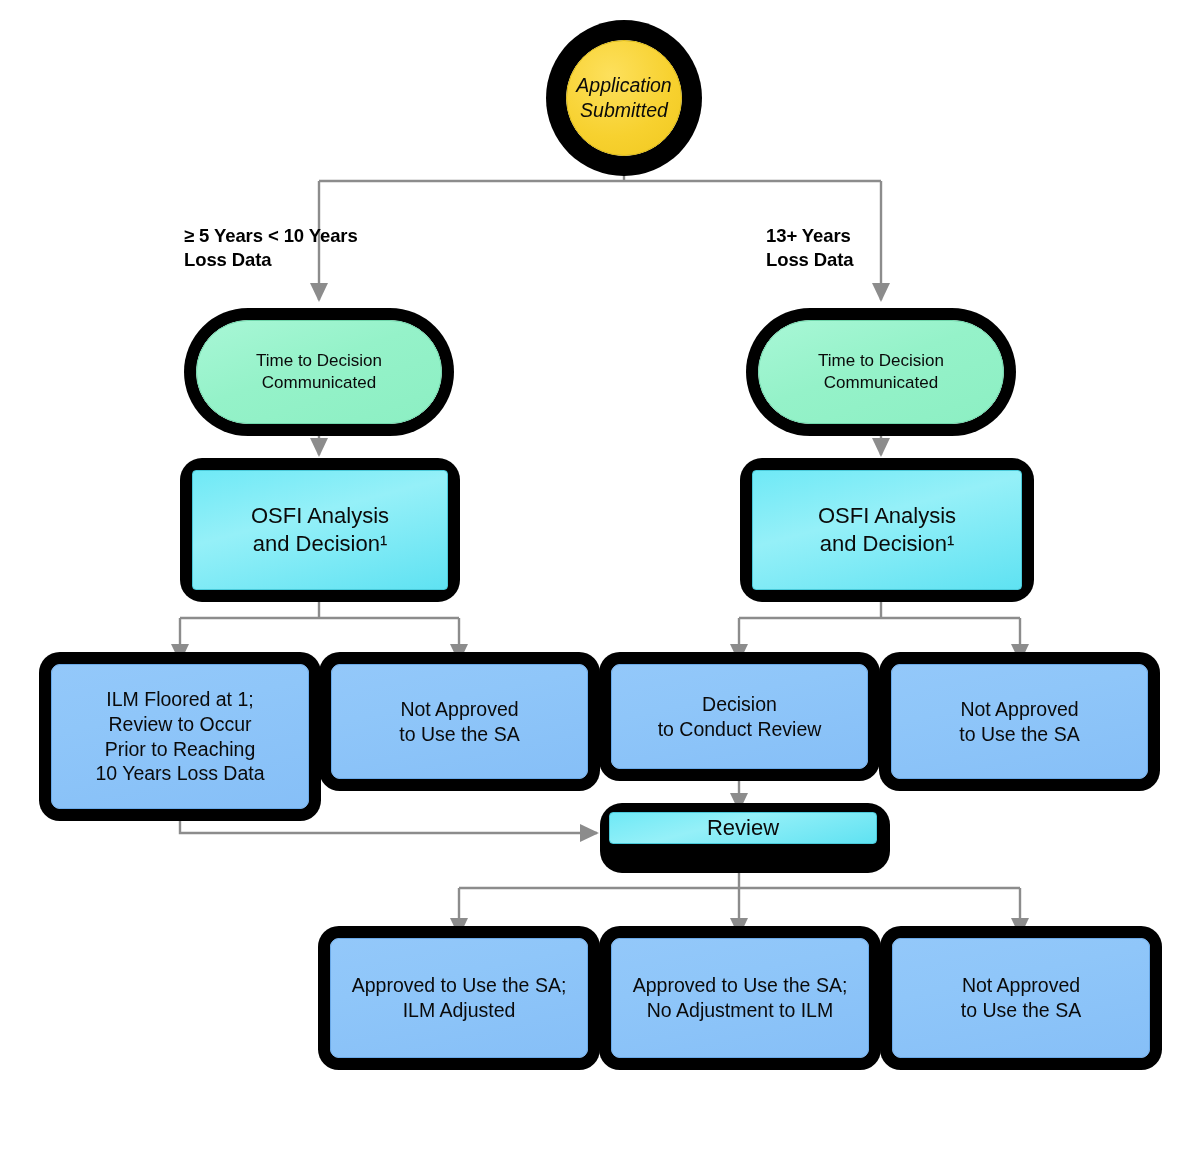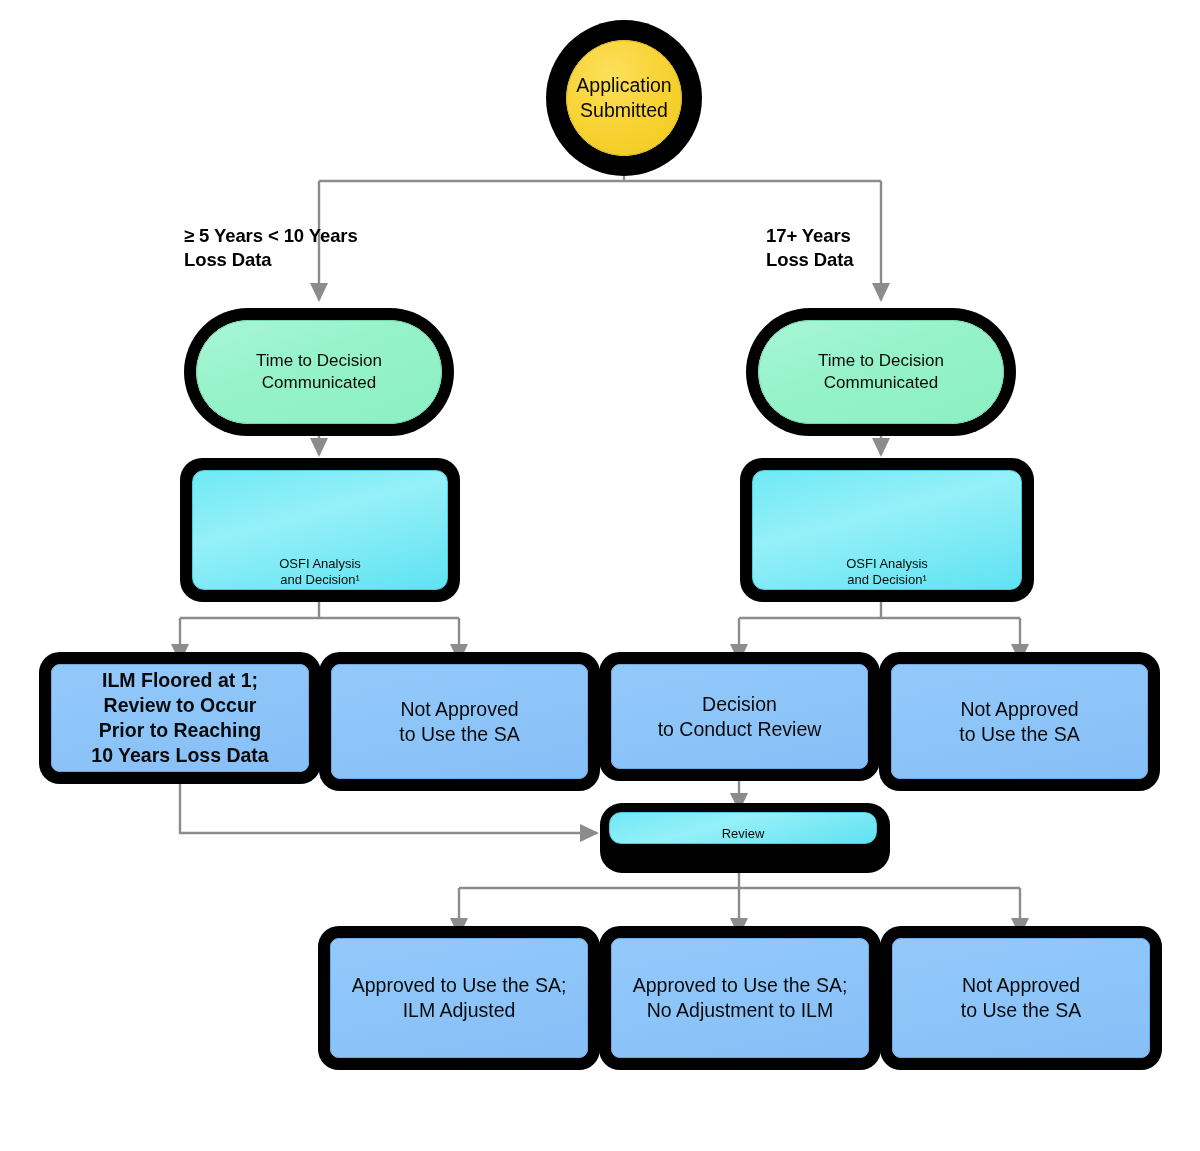--- a/index.html
+++ b/index.html
@@ -62,23 +62,22 @@
     font-size: 17px;
     box-shadow:
       0 0 0 11px #000000,
       0 0 0 12px #000000;
   }
 
   
   .node-cyan {
     background: linear-gradient(165deg, #6FE9F6 0%, #95F0F8 40%, #5FE2F2 100%);
     border: 1px solid #49c9d9;
-    font-size: 13px;
-    border-radius: 12px;
-    align-items: flex-end;
+    font-size: 22px;
+    border-radius: 4px;
   }
   .shadow-round {
     position: absolute;
     z-index: 2;
     background: #000000;
     border-radius: 22px;
   }
 
   
   .node-blue {
@@ -152,28 +151,28 @@
       <path d="M739,779 L739,810" marker-end="url(#arrow)"></path>
 
       <path d="M739,862 L739,888"></path>
       <path d="M459,888 L1020,888"></path>
       <path d="M459,888 L459,935" marker-end="url(#arrow)"></path>
       <path d="M739,888 L739,935" marker-end="url(#arrow)"></path>
       <path d="M1020,888 L1020,935" marker-end="url(#arrow)"></path>
     </g>
   </svg>
 
-  <div class="node node-start" style="left:566px; top:40px; width:116px; height:116px;">
+  <div class="node node-start" style="left:566px; top:40px; width:116px; height:116px;font-style:italic;">
     <span class="label">Application
 Submitted</span>
   </div>
 
   <div class="edge-label" style="left:184px; top:224px; width:270px;">≥ 5 Years &lt; 10 Years
 Loss Data</div>
-  <div class="edge-label" style="left:766px; top:224px; width:230px;">17+ Years
+  <div class="edge-label" style="left:766px; top:224px; width:230px;">13+ Years
 Loss Data</div>
 
   <div class="node node-pill" style="left:196px; top:320px; width:246px; height:104px;">
     <span class="label">Time to Decision
 Communicated</span>
   </div>
   <div class="node node-pill" style="left:758px; top:320px; width:246px; height:104px;">
     <span class="label">Time to Decision
 Communicated</span>
   </div>
@@ -183,21 +182,21 @@
     <span class="label">OSFI Analysis
 and Decision¹</span>
   </div>
 
   <div class="shadow-round" style="left:740px; top:458px; width:294px; height:144px;"></div>
   <div class="node node-cyan" style="left:752px; top:470px; width:270px; height:120px;">
     <span class="label">OSFI Analysis
 and Decision¹</span>
   </div>
 
-  <div class="node node-blue" style="left:51px; top:664px; width:258px; height:108px;font-weight:bold;">
+  <div class="node node-blue" style="left:51px; top:664px; width:258px; height:145px;">
     <span class="label">ILM Floored at 1;
 Review to Occur
 Prior to Reaching
 10 Years Loss Data</span>
   </div>
   <div class="node node-blue" style="left:331px; top:664px; width:257px; height:115px;">
     <span class="label">Not Approved
 to Use the SA</span>
   </div>
   <div class="node node-blue" style="left:611px; top:664px; width:257px; height:105px;">

